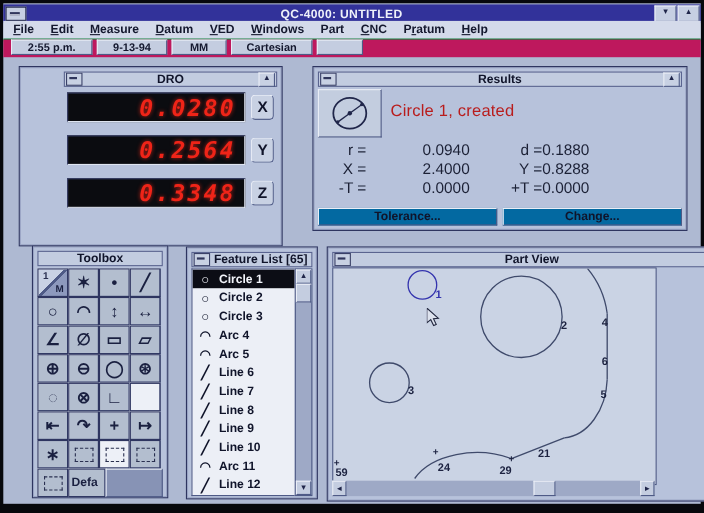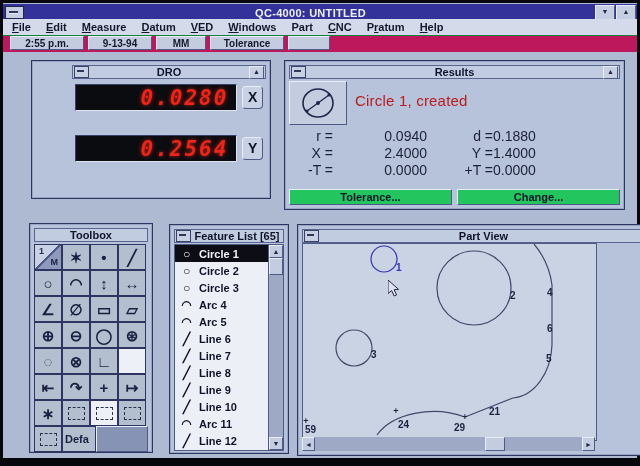--- a/index.html
+++ b/index.html
@@ -38,42 +38,42 @@
              align-items:center;box-sizing:border-box;}
   .title-text{flex:1;text-align:center;font-size:11px;font-weight:bold;color:#10142a;}
   .ctrlbox{width:13px;height:10px;margin-left:1px;background:#c8d1e3;position:relative;
            border:1px solid #3a4168;flex:0 0 auto;}
   .ctrlbox::after{content:"";position:absolute;left:2px;top:3px;width:7px;height:2px;background:#30365c;}
   .up-btn{width:13px;height:11px;background:#c8d1e3;font-size:7px;line-height:10px;text-align:center;
           color:#20264a;margin-right:1px;flex:0 0 auto;}
 
   
   .dro-body{padding:5px 3px 0 3px;}
-  .dro-row{display:flex;align-items:center;margin-bottom:24px;}
+  .dro-row{display:flex;align-items:center;margin-bottom:12px;}
   .led{width:190px;height:27px;background:#0b0c10;border:1px solid #39406a;border-right-color:#dfe5f1;
        border-bottom-color:#dfe5f1;color:#ef2418;font-family:"DejaVu Sans Mono",monospace;
        font-weight:bold;font-style:italic;font-size:21px;letter-spacing:2px;text-align:right;
        line-height:26px;padding-right:8px;box-sizing:border-box;
        text-shadow:0 0 4px rgba(240,40,24,.75);}
   .axis-btn{width:24px;height:23px;margin-left:5px;background:#c8d1e3;border-radius:4px;
             font-size:14px;font-weight:bold;color:#10142a;text-align:center;line-height:21px;
             font-family:"Liberation Sans",sans-serif;padding:0;}
 
   
   .res-head{display:flex;align-items:flex-start;margin-top:2px;}
   .res-icon{width:56px;height:42px;background:#c3cddf;display:flex;align-items:center;justify-content:center;}
   .res-status{font-size:15px;color:#b91c1c;margin:11px 0 0 8px;letter-spacing:.2px;}
   .res-table{margin-top:3px;font-size:14px;color:#1c2136;}
   .res-row{display:flex;height:17px;line-height:17px;}
   .res-l1{width:44px;text-align:right;}
   .res-v1{width:94px;text-align:right;}
   .res-l2{width:66px;text-align:right;}
   .res-v2{width:104px;text-align:left;}
   .res-btns{position:absolute;left:4px;right:4px;bottom:4px;display:flex;gap:5px;}
-  .res-btn{flex:1;height:16px;background:#22c55e;font-size:11px;font-weight:bold;color:#10142a;
+  .res-btn{flex:1;height:16px;background:#0369a1;font-size:11px;font-weight:bold;color:#10142a;
            text-align:center;line-height:15px;font-family:"Liberation Sans",sans-serif;padding:0;}
 
   
   .tb-grid{display:flex;flex-wrap:wrap;width:114px;margin-top:2px;}
   .tool{width:28px;height:26px;background:#b3becf;position:relative;box-sizing:border-box;
         display:flex;align-items:center;justify-content:center;outline:1px solid #2e3560;outline-offset:-1px;}
   .tool .tool-glyph{font-size:15px;font-weight:bold;color:#1a2040;line-height:1;}
   .tool.split{background:linear-gradient(135deg,#c9d2e4 47%,#4e5a86 47%,#4e5a86 53%,#8d99bd 53%);}
   .tool.split .tool-glyph{position:absolute;right:3px;bottom:2px;font-size:9px;}
   .tool.split::before{content:attr(data-g2);position:absolute;left:4px;top:1px;font-size:9px;
@@ -142,42 +142,46 @@
   <div class="status-panel bo" style="width: 72px;">
         <span>2:55 p.m.</span>
       </div>
       <div class="status-panel bo" style="width: 62px;">
         <span>9-13-94</span>
       </div>
       <div class="status-panel bo" style="width: 48px;">
         <span>MM</span>
       </div>
       <div class="status-panel bo" style="width: 72px;">
-        <span>Tolerance</span>
+        <span>Cartesian</span>
       </div>
       <div class="status-panel bo" style="width: 40px;">
         <span></span>
       </div>
     </div>
 
-  <div class="win" style="left:28px;top:57px;width:240px;height:139px;padding-left:40px;">
+  <div class="win" style="left:14px;top:57px;width:240px;height:164px;padding-left:40px;">
     <div class="win-title">
       <div class="ctrlbox"></div>
       <div class="title-text">DRO</div>
       <div class="up-btn bo">▲</div>
     </div>
     <div class="dro-body">
 
     <div class="dro-row">
           <div class="led">0.0280</div>
           <button class="axis-btn bo">X</button>
         </div>
         <div class="dro-row">
           <div class="led">0.2564</div>
           <button class="axis-btn bo">Y</button>
+        </div>
+        <div class="dro-row">
+          <div class="led">0.3348</div>
+          <button class="axis-btn bo">Z</button>
         </div>
       </div>
   </div>
 
   <div class="win" style="left:281px;top:57px;width:341px;height:150px;">
     <div class="win-title">
       <div class="ctrlbox"></div>
       <div class="title-text">Results</div>
       <div class="up-btn bo">▲</div>
     </div>
@@ -199,21 +203,21 @@
     <div class="res-row">
           <span class="res-l1">r =</span>
           <span class="res-v1">0.0940</span>
           <span class="res-l2">d =</span>
           <span class="res-v2">0.1880</span>
         </div>
         <div class="res-row">
           <span class="res-l1">X =</span>
           <span class="res-v1">2.4000</span>
           <span class="res-l2">Y =</span>
-          <span class="res-v2">1.4000</span>
+          <span class="res-v2">0.8288</span>
         </div>
         <div class="res-row">
           <span class="res-l1">-T =</span>
           <span class="res-v1">0.0000</span>
           <span class="res-l2">+T =</span>
           <span class="res-v2">0.0000</span>
         </div>
       </div>
     <div class="res-btns">
       <button class="res-btn bo">Tolerance...</button>

